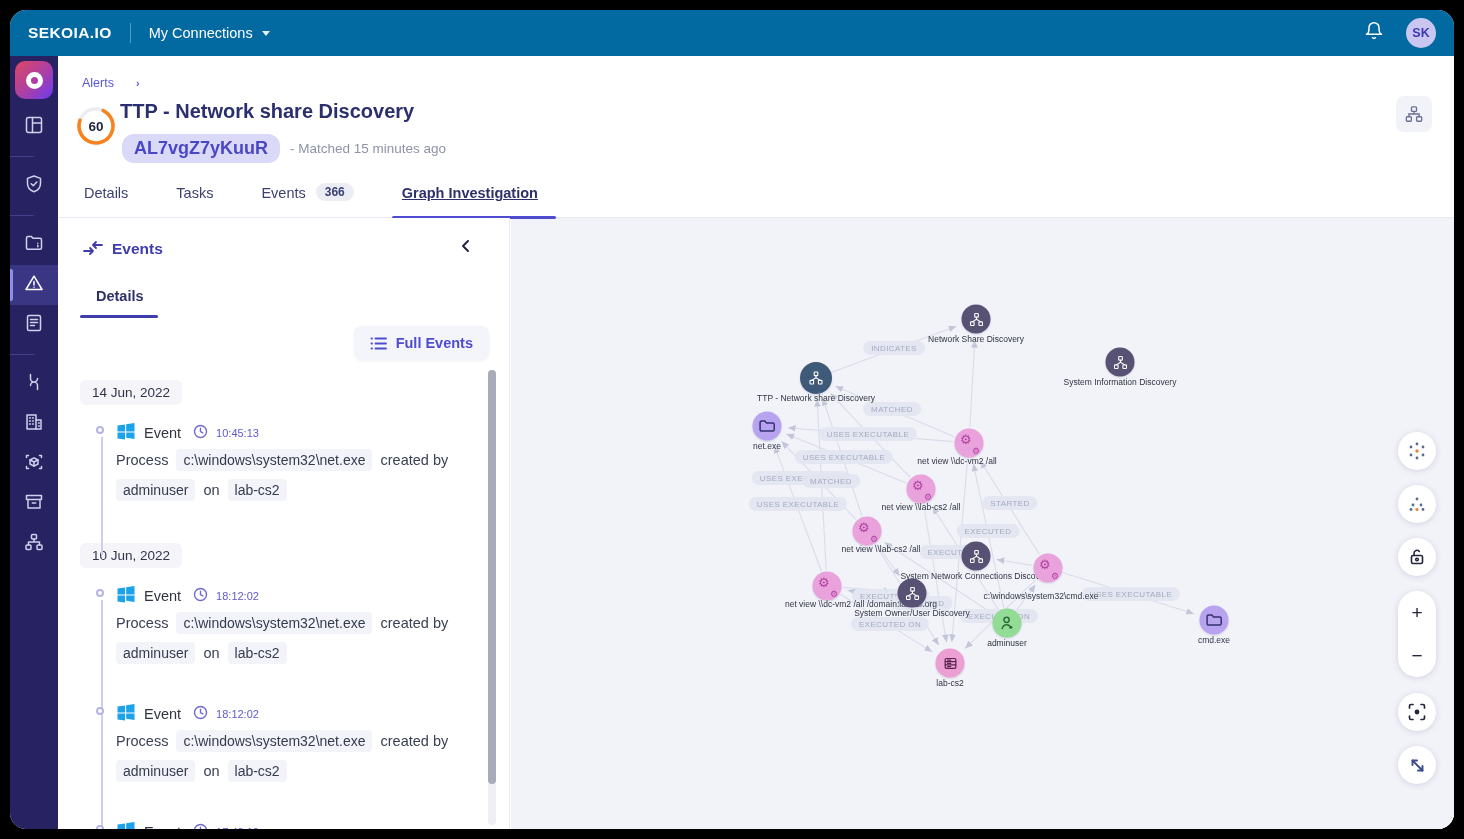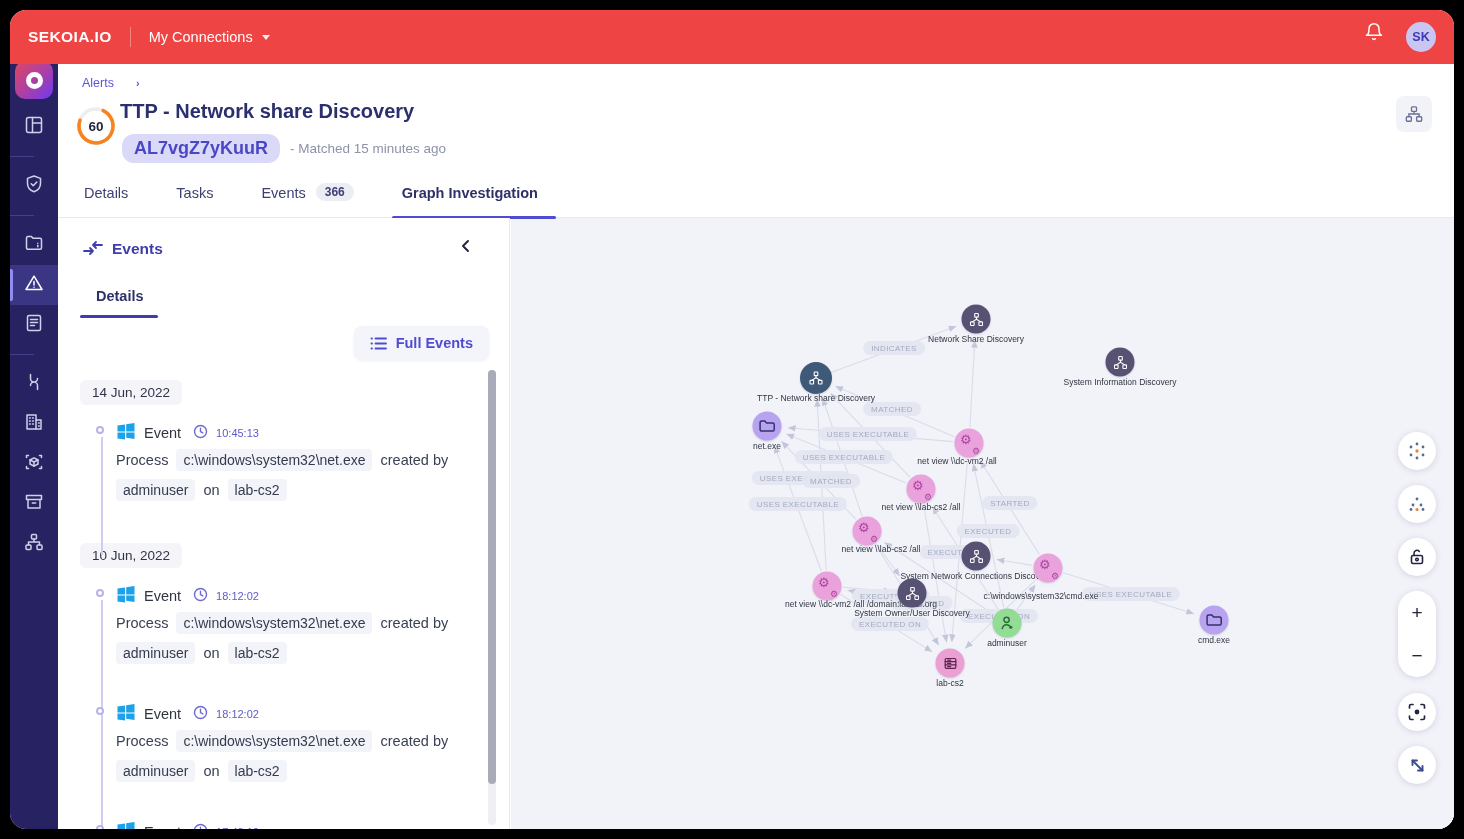--- a/index.html
+++ b/index.html
@@ -1,25 +1,25 @@
 <!DOCTYPE html>
 <html><head>
 <meta charset="utf-8">
 <style>
   * { box-sizing: border-box; margin: 0; padding: 0; }
   html,body { width: 1464px; height: 839px; background:#000; font-family:"Liberation Sans",sans-serif; }
   #window { position:absolute; left:10px; top:10px; width:1444px; height:819px; background:#fff; border-radius:16px; overflow:hidden; }
 
   
-  .topbar { position:absolute; left:0; top:0; right:0; height:54px; background:#ef4444; display:flex; align-items:center; z-index:30; }
+  .topbar { position:absolute; left:0; top:0; right:0; height:46px; background:#0369a1; display:flex; align-items:center; z-index:30; }
   .brand { color:#fff; font-weight:800; font-size:15.5px; letter-spacing:.4px; margin-left:18px; }
   .tb-div { width:1px; height:20px; background:rgba(255,255,255,.35); margin:0 18px; }
   .org { color:#fff; font-size:14.5px; display:flex; align-items:center; gap:9px; cursor:pointer; }
   .org .caret { width:0;height:0;border-left:4.5px solid transparent;border-right:4.5px solid transparent;border-top:5px solid #fff; opacity:.9;}
-  .tb-right { margin-left:auto; display:flex; gap:22px; margin-right:18px; }
+  .tb-right { margin-left:auto; display:flex; align-items:center; gap:22px; margin-right:18px; }
   .avatar { width:30px;height:30px;border-radius:50%;background:#c9c7f1;color:#3e3ab2;font-size:12.5px;font-weight:700;display:flex;align-items:center;justify-content:center; }
 
   
   .sidebar { position:absolute; left:0; top:46px; bottom:0; width:48px; background:#272362; z-index:25; display:flex; flex-direction:column; align-items:center; }
   .logo-tile { width:38px;height:38px;border-radius:10px;margin:5px 0 8px;background:linear-gradient(135deg,#e0475f 0%,#a93fa8 55%,#6c3bf0 100%);display:flex;align-items:center;justify-content:center; }
   .logo-ring { width:17px;height:17px;border:5px solid #fff;border-radius:50%; }
   .sb-item { width:48px;height:40px;display:flex;align-items:center;justify-content:center;position:relative;cursor:pointer; }
   .sb-item svg { width:20px;height:20px;stroke:#d9daf2;fill:none;stroke-width:1.5;stroke-linecap:round;stroke-linejoin:round;opacity:.95; }
   .sb-item.active { background:#3a3684; }
   .sb-item.active::before { content:'';position:absolute;left:0;top:4px;bottom:4px;width:3px;background:#8f8def;border-radius:0 2px 2px 0; }
@@ -42,21 +42,21 @@
   .btn-light { height:36px;border:none;border-radius:8px;background:#f2f2f9;color:#5a57d9;font-size:14.5px;font-weight:600;display:flex;align-items:center;gap:9px;padding:0 18px;cursor:pointer;font-family:inherit; }
   .btn-light svg { width:17px;height:17px;stroke:#5a57d9;fill:none;stroke-width:1.6; }
   .btn-dark { height:38px;border:none;border-radius:19px;background:#312e81;color:#fff;font-size:14.5px;font-weight:600;display:flex;align-items:center;gap:10px;padding:0 16px 0 18px;cursor:pointer;font-family:inherit; }
   .btn-dark svg { width:15px;height:15px;stroke:#fff;fill:none;stroke-width:2; }
   .btn-dark .caret { width:0;height:0;border-left:4.5px solid transparent;border-right:4.5px solid transparent;border-top:5px solid #fff;margin-left:4px; }
 
   
   .tabs { position:absolute; left:24px; top:129px; right:0; height:33px; display:flex; gap:44px; }
   .tab { font-size:14.5px; color:#3c3f71; cursor:pointer; display:flex; gap:10px; align-items:flex-start; position:relative; padding:0 2px; }
   .tab .cnt { background:#ececf4; color:#3c3f71; font-size:12px; font-weight:700; border-radius:10px; padding:2px 9px; margin-top:-2px;}
-  .tab.active { font-weight:700; color:#2e3168; }
+  .tab.active { font-weight:700; color:#2e3168;text-decoration:underline; }
   .tab.active::after { content:'';position:absolute;left:-8px;right:-16px;bottom:-1px;height:3px;background:#4f4cd1;border-radius:2px;z-index:2; }
   .tabs-rule { position:absolute; left:0; top:161px; right:0; height:1px; background:#e8e9f2; }
 
   
   .panel { position:absolute; left:0; top:162px; width:452px; bottom:0; background:#fff; border-right:1px solid #e7e8f2; z-index:5; }
   .panel-head { position:absolute; left:0; top:0; right:0; height:60px; }
   .ph-icon { position:absolute; left:24px; top:22px; }
   .ph-title { position:absolute; left:54px; top:22px; font-size:15.5px; font-weight:700; color:#3f3cae; }
   .ph-collapse { position:absolute; right:38px; top:21px; cursor:pointer; }
   .subtab { position:absolute; left:38px; top:70px; font-size:14.5px; font-weight:700; color:#2e3168; cursor:pointer; }

